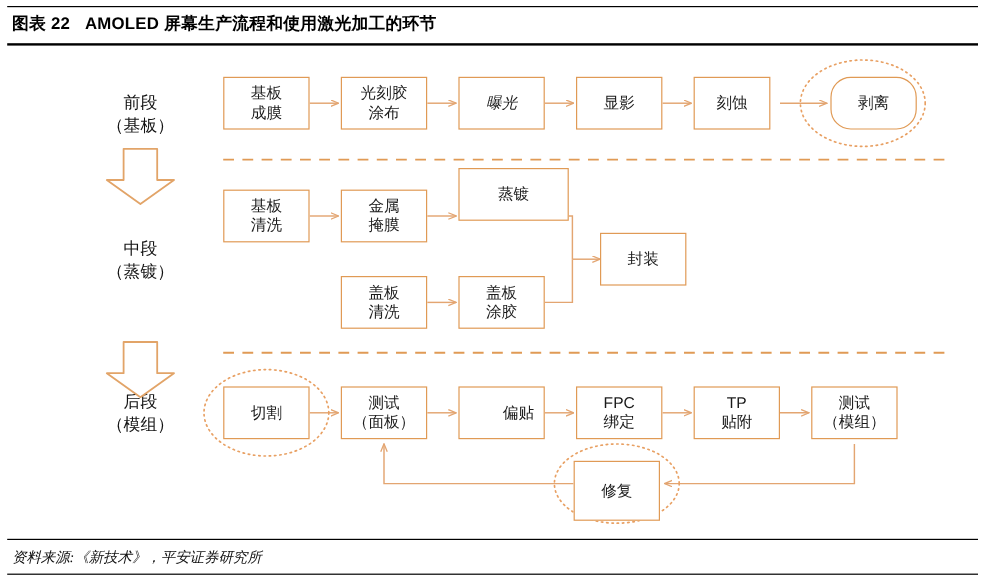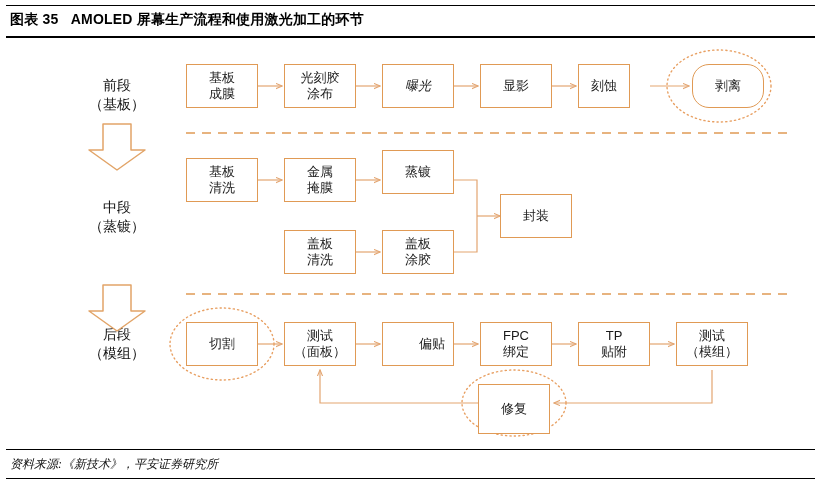--- a/index.html
+++ b/index.html
@@ -129,21 +129,21 @@
     stroke-width: 1.5;
     stroke-linejoin: round;
   }
 </style>
 </head>
 <body>
 
 <div id="figure">
 
   <div class="top-rule"></div>
-  <div class="fig-title">图表 35   AMOLED 屏幕生产流程和使用激光加工的环节</div>
+  <div class="fig-title">图表 22   AMOLED 屏幕生产流程和使用激光加工的环节</div>
   <div class="title-rule"></div>
 
   <svg class="overlay" viewBox="0 0 821 484">
     <defs>
       <marker id="ah" markerWidth="7" markerHeight="7" refX="6.4" refY="3" orient="auto" markerUnits="userSpaceOnUse">
         <path d="M0,0.3 L6.6,3 L0,5.7" fill="none" stroke="#E3A571" stroke-width="1.1"></path>
       </marker>
     </defs>
 
     <line class="dash-divider" x1="186" y1="133" x2="790" y2="133"></line>
@@ -187,28 +187,28 @@
 （蒸镀）</div>
   <div class="stage-label" style="left:62px; top:325px;">后段
 （模组）</div>
 
   <div class="node" style="left:186px; top:64px; width:72px; height:44px;">基板
 成膜</div>
   <div class="node" style="left:284px; top:64px; width:72px; height:44px;">光刻胶
 涂布</div>
   <div class="node" style="left:382px; top:64px; width:72px; height:44px;font-style:italic;">曝光</div>
   <div class="node" style="left:480px; top:64px; width:72px; height:44px;">显影</div>
-  <div class="node" style="left:578px; top:64px; width:52px; height:44px;">刻蚀</div>
+  <div class="node" style="left:578px; top:64px; width:64px; height:44px;">刻蚀</div>
   <div class="node" style="left:692px; top:64px; width:72px; height:44px;border-radius:17px;">剥离</div>
 
   <div class="node" style="left:186px; top:158px; width:72px; height:44px;">基板
 清洗</div>
   <div class="node" style="left:284px; top:158px; width:72px; height:44px;">金属
 掩膜</div>
-  <div class="node" style="left:382px; top:150px; width:72px; height:44px;">蒸镀</div>
+  <div class="node" style="left:382px; top:140px; width:92px; height:44px;">蒸镀</div>
 
   <div class="node" style="left:284px; top:230px; width:72px; height:44px;">盖板
 清洗</div>
   <div class="node" style="left:382px; top:230px; width:72px; height:44px;">盖板
 涂胶</div>
 
   <div class="node" style="left:500px; top:194px; width:72px; height:44px;">封装</div>
 
   <div class="node" style="left:186px; top:322px; width:72px; height:44px;">切割</div>
   <div class="node" style="left:284px; top:322px; width:72px; height:44px;">测试

